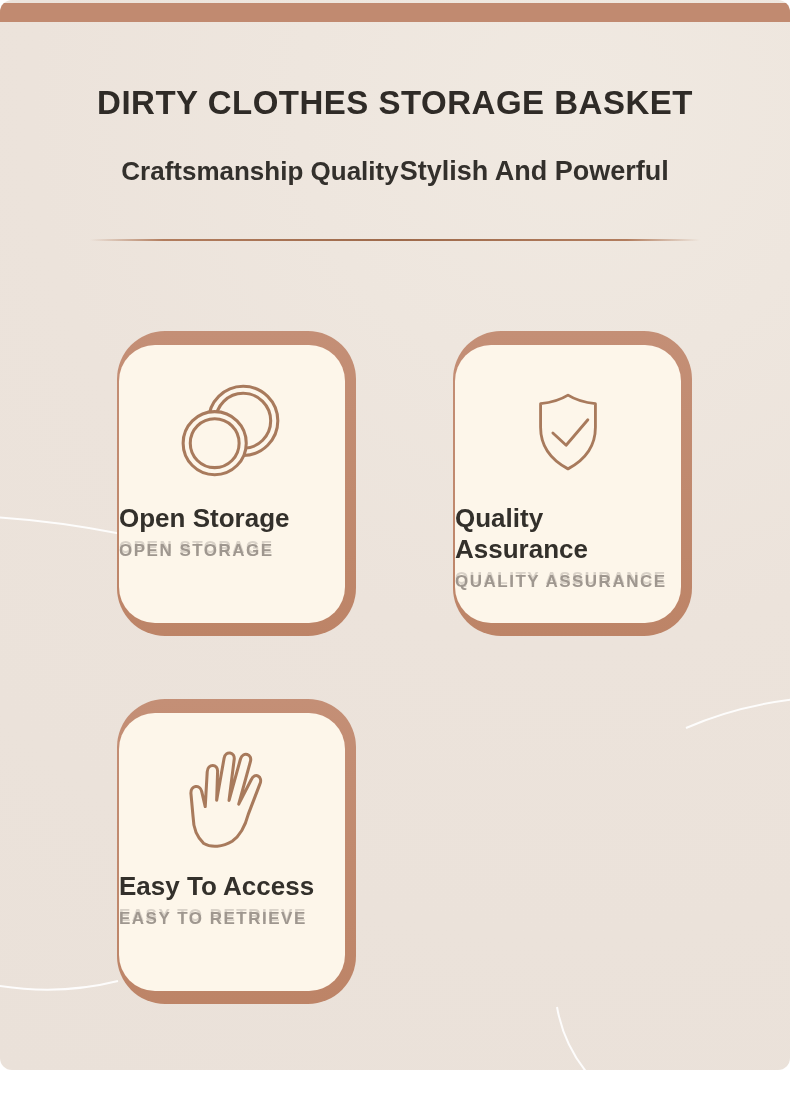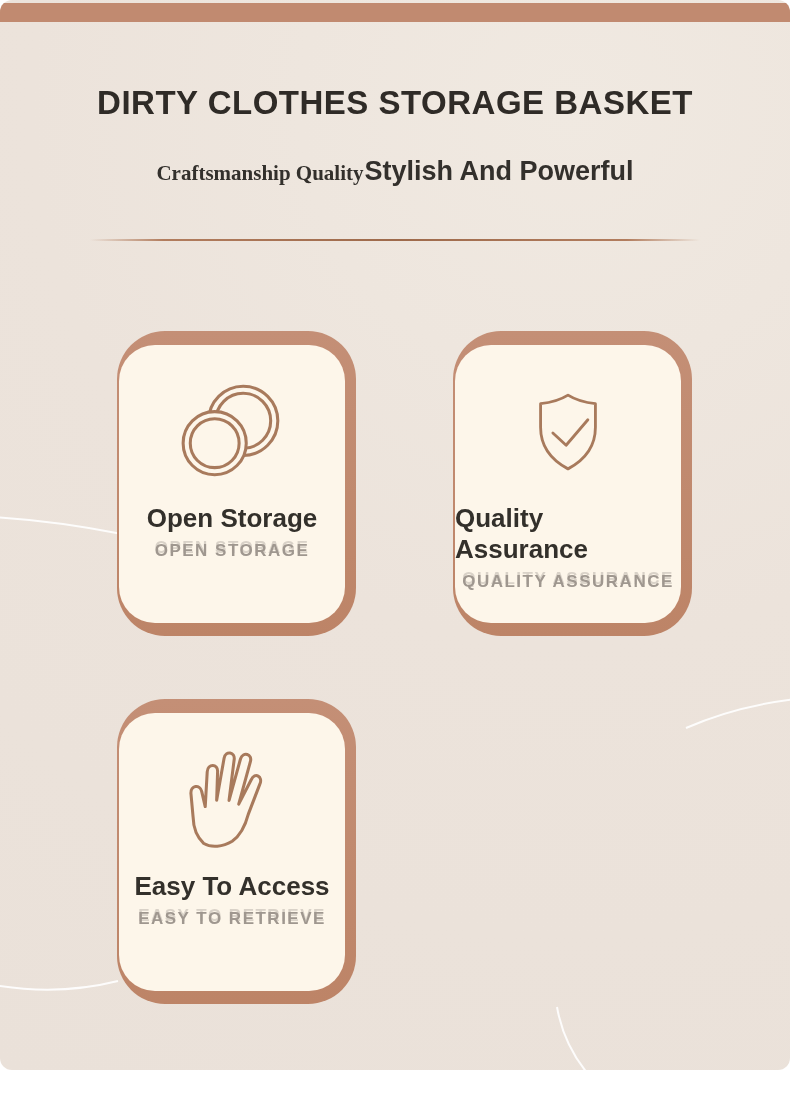--- a/index.html
+++ b/index.html
@@ -14,21 +14,21 @@
   .bar-top{top:3px;height:19px;}
   .bar-bottom{top:1093px;height:17px;background:#bf8566;}
   
   .title{
     position:absolute;top:84px;left:0;width:790px;text-align:center;
     font-size:33px;font-weight:600;color:#2f2b27;letter-spacing:.5px;margin:0;
   }
   .subtitle{
     position:absolute;top:156px;left:0;width:790px;text-align:center;color:#33302c;
   }
-  .subtitle .small{font-size:21px;font-weight:700;font-family:Liberation Serif, serif;}
+  .subtitle .small{font-size:26px;font-weight:700;}
   .subtitle .large{font-size:27px;font-weight:700;margin-left:1px;text-align:center;}
   .divider{
     position:absolute;top:239px;left:90px;width:610px;height:2px;
     background:linear-gradient(90deg, rgba(176,125,94,0) 0%, #b27d5e 12%, #9e6a4b 50%, #b27d5e 88%, rgba(176,125,94,0) 100%);
   }
   
   .deco{position:absolute;top:0;left:0;pointer-events:none;}
   
   .grid{
     position:absolute;top:345px;left:119px;
@@ -36,21 +36,21 @@
     column-gap:110px;row-gap:90px;
   }
   .card-wrap{position:relative;}
   .card-back{
     position:absolute;top:-14px;left:-2px;right:-11px;bottom:-13px;
     background:linear-gradient(180deg,#c48f76 0%, #bd8467 100%);
     border-radius:48px;
   }
   .card{
     position:absolute;inset:0;background:#fdf6ea;border-radius:36px;
-    display:flex;flex-direction:column;align-items:center;
+    display:flex;flex-direction:column;
     padding-top:28px;box-sizing:border-box;
   }
   .icon-box{height:118px;display:flex;align-items:center;justify-content:center;}
   .feature-label{margin-top:12px;font-size:26px;font-weight:600;color:#33302b;}
   .feature-sublabel{
     margin-top:7px;font-size:17px;font-weight:600;letter-spacing:1.5px;
     color:#8f8780;opacity:.85;
     text-shadow:0 -3px 0 rgba(143,135,128,.38);
   }
   svg .stroke{fill:none;stroke:#a87a5c;stroke-width:3;stroke-linecap:round;stroke-linejoin:round;}

